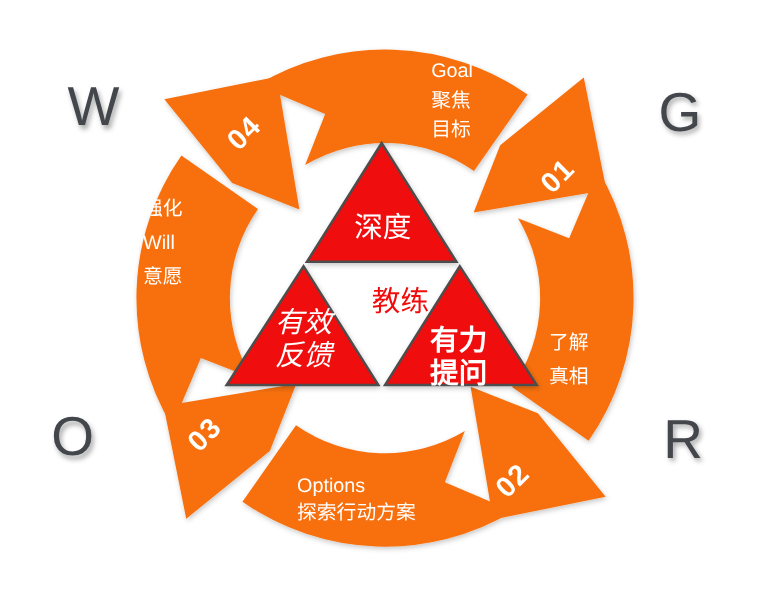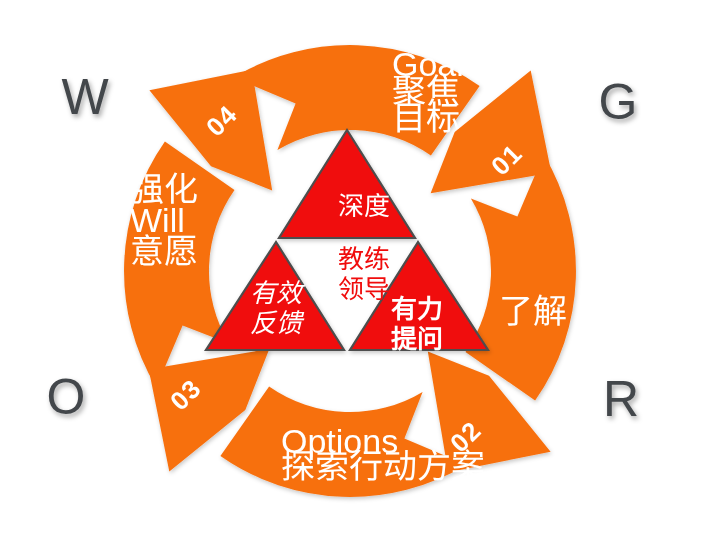--- a/index.html
+++ b/index.html
@@ -2,25 +2,25 @@
 <html lang="zh-CN" style="--orange: #F7700F; --red: #F00C0C; --letter: #43474B;"><head>
 <meta charset="utf-8">
 <style>
   html,body{margin:0;padding:0;background:#ffffff;}
   .stage{
     position:relative;width:703px;height:545px;background:#fff;overflow:hidden;
     font-family:"Liberation Sans","DejaVu Sans",sans-serif;
   }
   .stage svg{position:absolute;left:0;top:0;}
   
-  .arc-label{position:absolute;color:#fff;font-size:34px;line-height:30px;white-space:nowrap;}
+  .arc-label{position:absolute;color:#fff;font-size:18px;line-height:30px;white-space:nowrap;}
   .arc-label.goal{left:392px;top:51px;line-height:27px;}
   .arc-label.will{left:130px;top:174px;line-height:31px;}
   .arc-label.reality{left:499px;top:296px;line-height:31px;}
-  .arc-label.options{left:281px;top:429px;line-height:25px;}
+  .arc-label.options{left:270px;top:429px;line-height:25px;}
   
   .num{
     position:absolute;color:#fff;font-size:26px;font-weight:600;letter-spacing:1px;
     transform:translate(-50%,-50%) rotate(-45deg);
   }
   .num.n01{left:507px;top:160px;}
   .num.n02{left:466px;top:437px;}
   .num.n03{left:186px;top:395px;}
   .num.n04{left:222px;top:121px;}
   
@@ -30,21 +30,21 @@
   }
   .corner.w{left:85px;top:97px;}
   .corner.g{left:618px;top:102px;}
   .corner.o{left:66px;top:397px;}
   .corner.r{left:621px;top:399px;}
   
   .tri-label{
     position:absolute;color:#fff;font-size:26px;line-height:30px;text-align:center;
     transform:translate(-50%,-50%);white-space:nowrap;
   }
-  .tri-label.top{left:348px;top:206px;margin-left:16px;}
+  .tri-label.top{left:348px;top:206px;}
   .tri-label.left{left:276px;top:308px;font-style:italic;}
   .tri-label.right{left:417px;top:324px;font-weight:bold;}
   .tri-label.mid{left:364px;top:274px;color:var(--red,#F00C0C);}
 </style>
 </head>
 <body>
 
 <div class="stage">
 
   <svg width="703" height="545" viewBox="0 0 703 545">
@@ -76,20 +76,21 @@
   <div class="num n03">03</div>
   <div class="num n04">04</div>
 
   <div class="arc-label goal">
     <div>Goal</div>
     <div>聚焦</div>
     <div>目标</div>
   </div>
   <div class="arc-label reality">
     <div>了解</div>
+    <div>真相</div>
   </div>
   <div class="arc-label options">
     <div>Options</div>
     <div>探索行动方案</div>
   </div>
   <div class="arc-label will">
     <div>强化</div>
     <div>Will</div>
     <div>意愿</div>
   </div>
@@ -100,16 +101,15 @@
   <div class="tri-label left">
     <div>有效</div>
     <div>反馈</div>
   </div>
   <div class="tri-label right">
     <div>有力</div>
     <div>提问</div>
   </div>
   <div class="tri-label mid">
     <div>教练</div>
-    <div>领导</div>
   </div>
 
 </div>
 
 </body></html>

